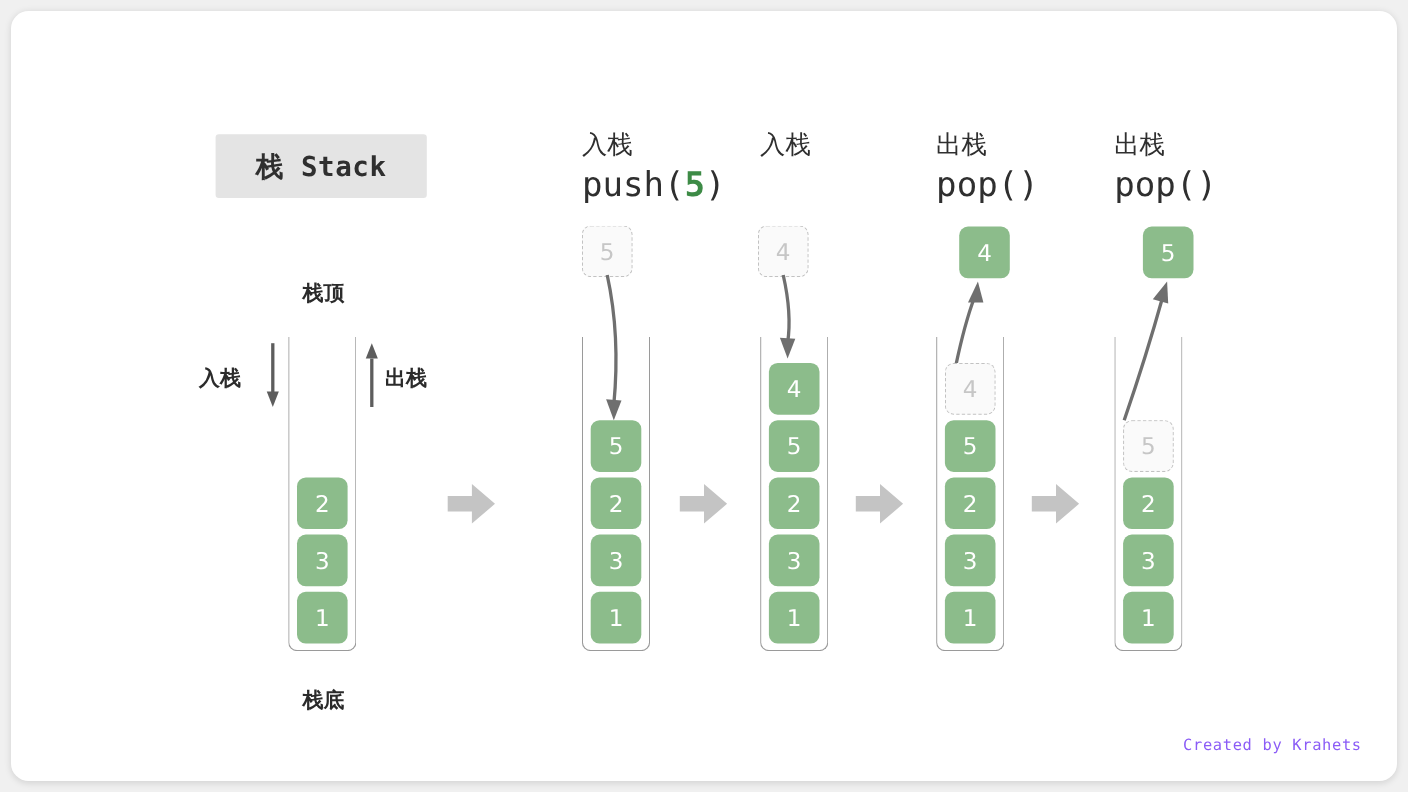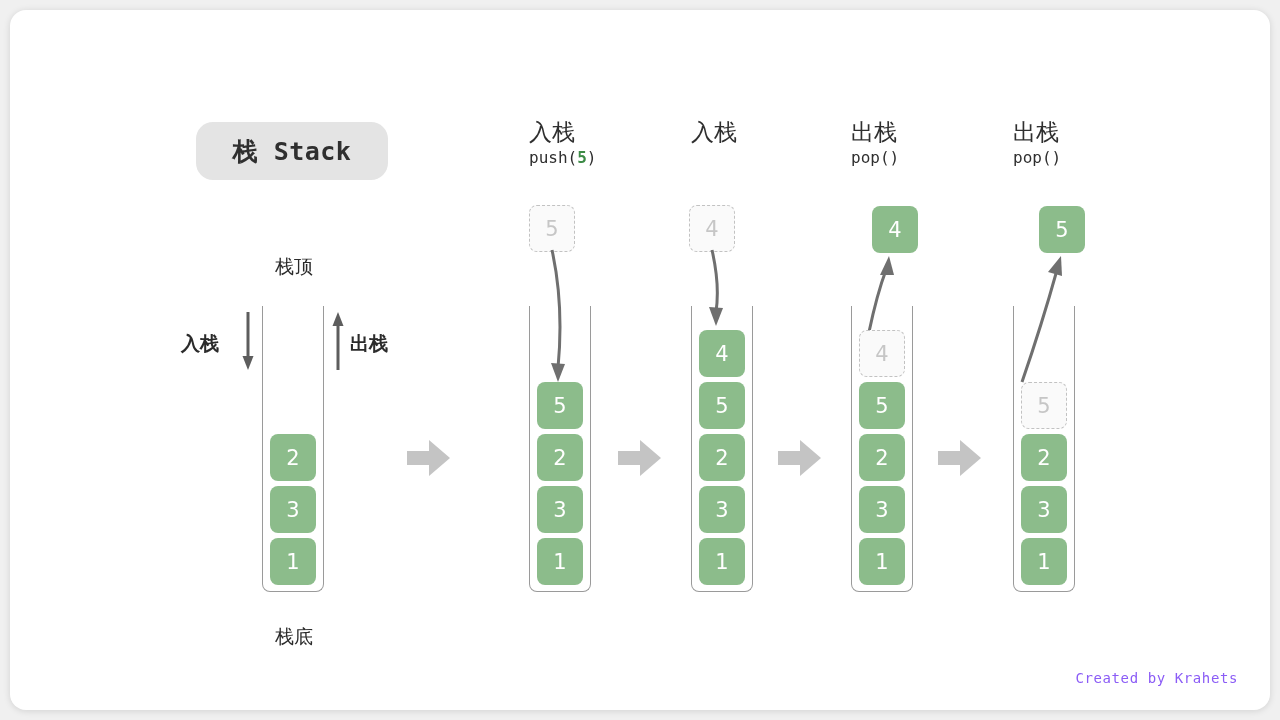--- a/index.html
+++ b/index.html
@@ -24,21 +24,21 @@
     box-shadow: 0 1px 7px rgba(0,0,0,0.13);
     overflow: hidden;
   }
   .abs { position: absolute; }
 
   
   #title-chip {
     left: 186px; top: 112px;
     width: 192px; height: 58px;
     background: #e4e4e4;
-    border-radius: 17px;
+    border-radius: 3px;
     display: flex; align-items: center; justify-content: center;
     color: #2f2f2f;
     font-family: "DejaVu Sans Mono", monospace;
     font-size: 25px;
     font-weight: bold;
     letter-spacing: 0.5px;
   }
 
   
   .col-head {
@@ -48,21 +48,21 @@
     line-height: 1.30;
   }
   .col-head .cn {
     font-family: "DejaVu Sans", sans-serif;
     font-size: 23px;
     font-weight: normal;
     display: block;
   }
   .col-head .code {
     font-family: "DejaVu Sans Mono", monospace;
-    font-size: 16px;
+    font-size: 31px;
     display: block;
     white-space: pre;
   }
   .col-head .code .num { color: #3d8b46; font-weight: bold; }
 
   
   .stack-container {
     width: 62px;
     box-sizing: border-box;
     border: 1.6px solid #9a9a9a;
@@ -99,21 +99,21 @@
     color: #2b2b2b;
     font-family: "DejaVu Sans", sans-serif;
     font-size: 19px;
     font-weight: bold;
     white-space: nowrap;
   }
   .pos-label {
     color: #2b2b2b;
     font-family: "DejaVu Sans", sans-serif;
     font-size: 19px;
-    font-weight: normal;
+    font-weight: bold;
     white-space: nowrap;
     text-align: center;
   }
 
   
   #credit {
     right: 32px; bottom: 24px;
     color: #8b5cf6;
     font-family: "DejaVu Sans Mono", monospace;
     font-size: 14px;

